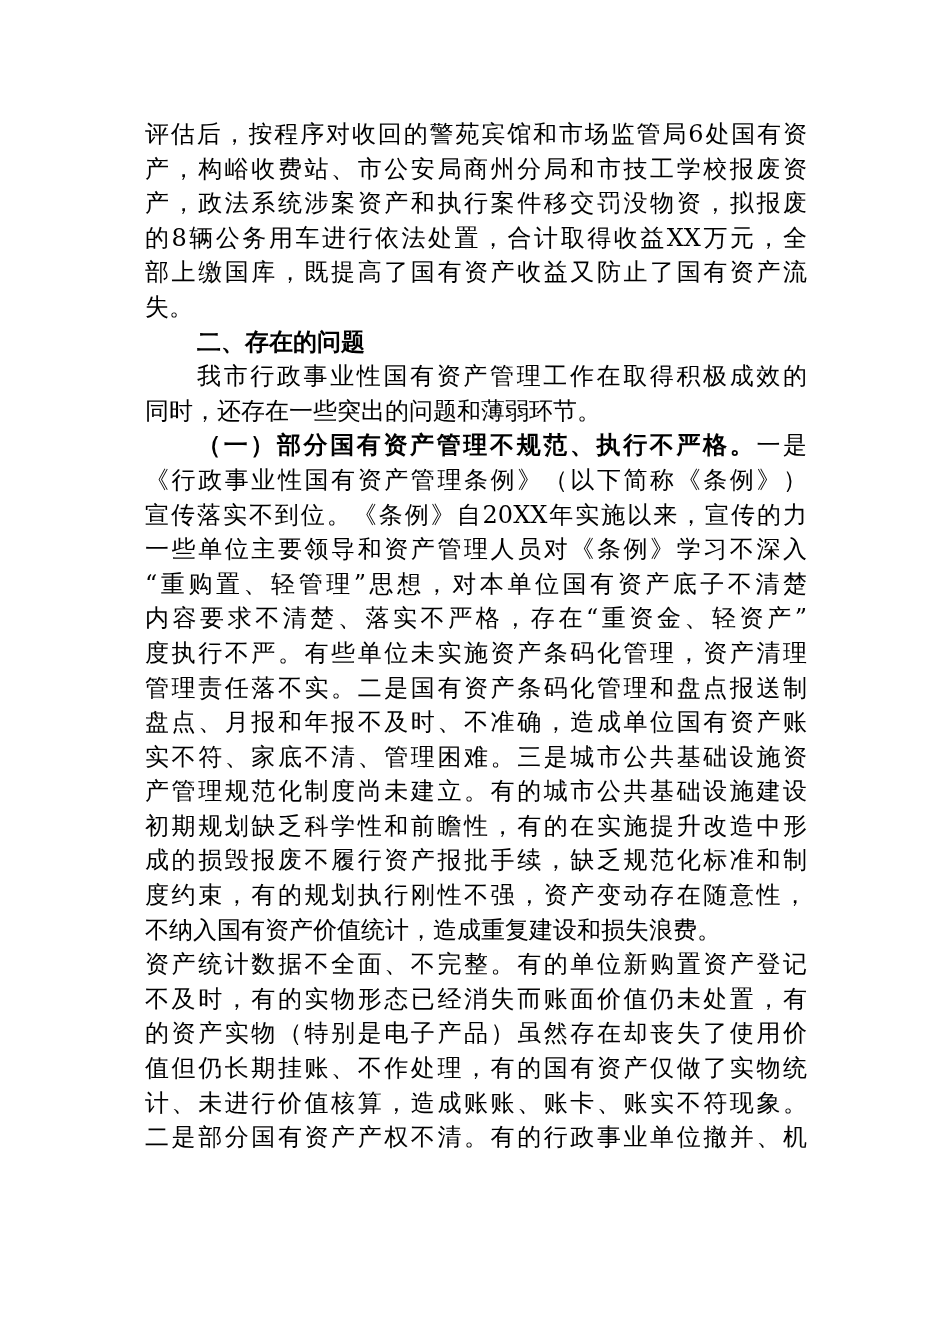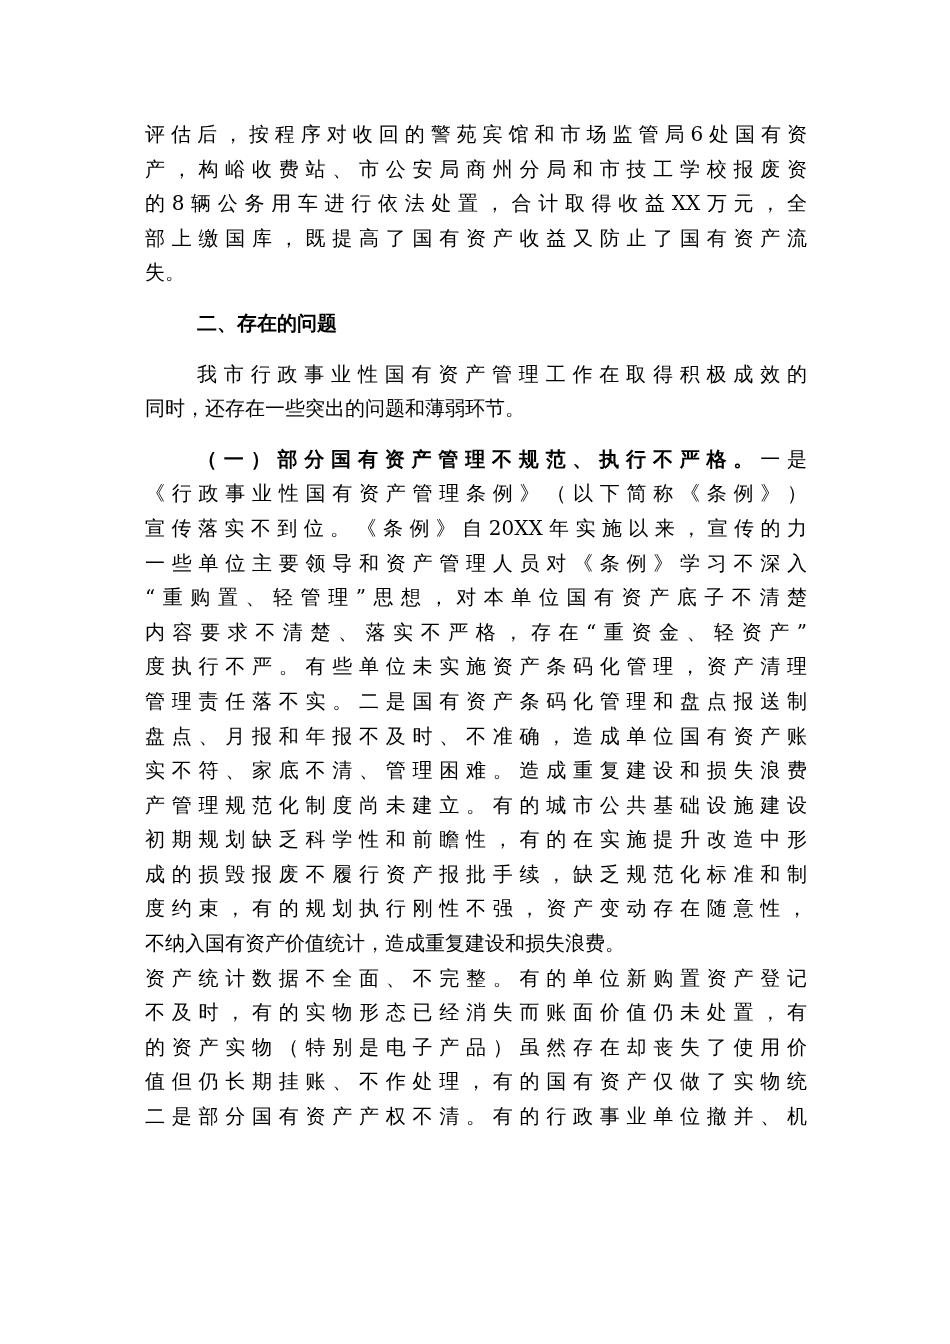--- a/index.html
+++ b/index.html
@@ -13,54 +13,54 @@
       position: relative;
       overflow: hidden;
     }
     .page {
       position: absolute;
       left: 145px;
       top: 117px;
       width: 662px;
       font-family: "DejaVu Serif", "Liberation Serif", serif;
       color: #000000;
-      font-size: 20px;
+      font-size: 24px;
     }
     .line {
       height: 34.6px;
       line-height: 34.6px;
       white-space: nowrap;
       text-align: justify;
       text-align-last: justify;
       letter-spacing: 0px;
     }
     .line.last {
       text-align-last: left;
     }
     .indent {
       padding-left: 52px;
-      margin-top: 16px;
     }
     .heading {
       font-family: "DejaVu Sans", "Liberation Sans", sans-serif;
       font-weight: bold;
       text-align-last: left;
     }
     .b {
       font-weight: bold;
     }
   </style>
 </head>
 <body>
 
 <div class="page">
 
   <div>
     <div class="line">评估后，按程序对收回的警苑宾馆和市场监管局6处国有资</div>
     <div class="line">产，构峪收费站、市公安局商州分局和市技工学校报废资</div>
+    <div class="line">产，政法系统涉案资产和执行案件移交罚没物资，拟报废</div>
     <div class="line">的8辆公务用车进行依法处置，合计取得收益XX万元，全</div>
     <div class="line">部上缴国库，既提高了国有资产收益又防止了国有资产流</div>
     <div class="line last">失。</div>
   </div>
 
   <div class="line indent heading">二、存在的问题</div>
 
   <div>
     <div class="line indent">我市行政事业性国有资产管理工作在取得积极成效的</div>
     <div class="line last">同时，还存在一些突出的问题和薄弱环节。</div>
@@ -69,29 +69,30 @@
   <div>
     <div class="line indent"><span class="b">（一）部分国有资产管理不规范、执行不严格。</span><span>一是</span></div>
     <div class="line">《行政事业性国有资产管理条例》（以下简称《条例》）</div>
     <div class="line">宣传落实不到位。《条例》自20XX年实施以来，宣传的力</div>
     <div class="line">一些单位主要领导和资产管理人员对《条例》学习不深入</div>
     <div class="line">“重购置、轻管理”思想，对本单位国有资产底子不清楚</div>
     <div class="line">内容要求不清楚、落实不严格，存在“重资金、轻资产”</div>
     <div class="line">度执行不严。有些单位未实施资产条码化管理，资产清理</div>
     <div class="line">管理责任落不实。二是国有资产条码化管理和盘点报送制</div>
     <div class="line">盘点、月报和年报不及时、不准确，造成单位国有资产账</div>
-    <div class="line">实不符、家底不清、管理困难。造成重复建设和损失浪费</div>
+    <div class="line">实不符、家底不清、管理困难。三是城市公共基础设施资</div>
     <div class="line">产管理规范化制度尚未建立。有的城市公共基础设施建设</div>
     <div class="line">初期规划缺乏科学性和前瞻性，有的在实施提升改造中形</div>
     <div class="line">成的损毁报废不履行资产报批手续，缺乏规范化标准和制</div>
     <div class="line">度约束，有的规划执行刚性不强，资产变动存在随意性，</div>
     <div class="line last">不纳入国有资产价值统计，造成重复建设和损失浪费。</div>
   </div>
 
   <div>
     <div class="line">资产统计数据不全面、不完整。有的单位新购置资产登记</div>
     <div class="line">不及时，有的实物形态已经消失而账面价值仍未处置，有</div>
     <div class="line">的资产实物（特别是电子产品）虽然存在却丧失了使用价</div>
     <div class="line">值但仍长期挂账、不作处理，有的国有资产仅做了实物统</div>
+    <div class="line">计、未进行价值核算，造成账账、账卡、账实不符现象。</div>
     <div class="line">二是部分国有资产产权不清。有的行政事业单位撤并、机</div>
   </div>
 
 </div>
 
 </body></html>

